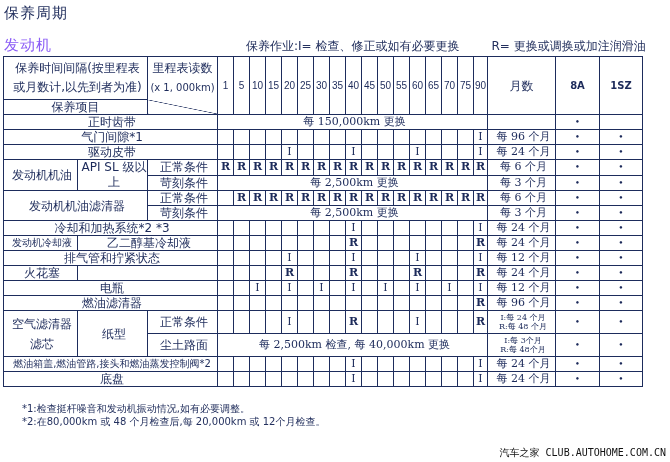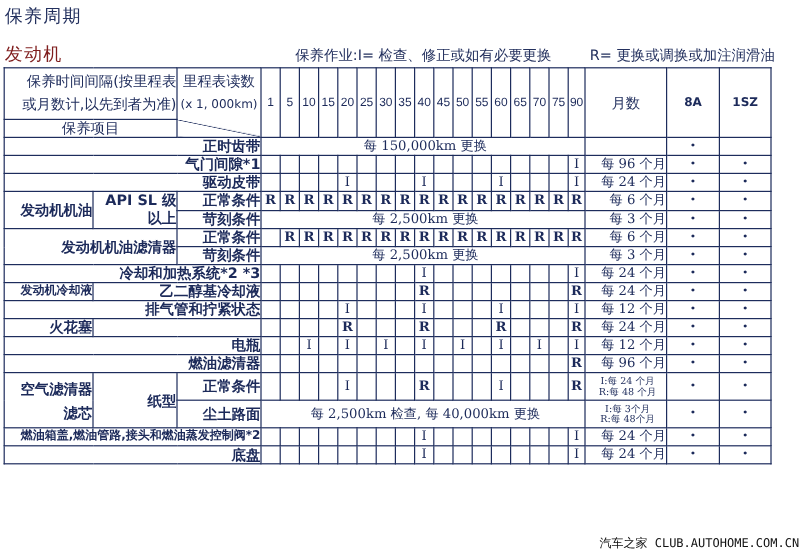--- a/index.html
+++ b/index.html
@@ -1,31 +1,31 @@
 <!DOCTYPE html>
 <html><head>
 <meta charset="utf-8">
 <style>
   html, body { margin:0; padding:0; background:#ffffff; }
   body { width:670px; height:462px; position:relative; overflow:hidden;
          font-family:"DejaVu Sans", "Liberation Sans", sans-serif; color:#1c2a5a; }
   .title1 { position:absolute; left:4px; top:4px; font-size:15px; color:#23305e; letter-spacing:1px; }
-  .title2 { position:absolute; left:4px; top:36px; font-size:15px; color:#7f1d1d; letter-spacing:1px; }
+  .title2 { position:absolute; left:4px; top:36px; font-size:15px; color:#8b5cf6; letter-spacing:1px; }
   .legend { position:absolute; left:246px; top:38px; font-size:12px; color:#23305e; white-space:pre; }
   .legend .r { margin-left:32px; }
   table.sched { position:absolute; left:3px; top:56px; border-collapse:collapse; table-layout:fixed; }
   table.sched td { border:1px solid #1d2c5c; padding:0; font-size:11px; height:14px; line-height:14px;
                    text-align:center; overflow:hidden; white-space:nowrap; color:#1c2a5a;
                    font-family:"DejaVu Serif", "Liberation Serif", serif; }
-  table.sched td.lbl { text-align:right; padding-left:3px; font-family:"DejaVu Sans", "Liberation Sans", sans-serif; font-size:12px;font-weight:bold; }
+  table.sched td.lbl { text-align:center; padding-left:3px; font-family:"DejaVu Sans", "Liberation Sans", sans-serif; font-size:12px; }
   table.sched td.hdr { font-family:"DejaVu Sans", "Liberation Sans", sans-serif; font-size:12px; }
   table.sched td.num { font-size:10px; font-family:"Liberation Sans", sans-serif; }
   table.sched td.span { text-align:center; padding-left:4px; }
   table.sched td.dot { font-size:9px; }
-  table.sched td.mo { text-align:right; padding-left:4px; font-size:11px; }
+  table.sched td.mo { text-align:center; padding-left:4px; font-size:11px; }
   table.sched td.mo2 { text-align:center; padding-left:3px; font-size:8px; line-height:9px; }
   table.sched td.bold { font-weight:bold;text-align:center; }
   .notes { position:absolute; left:22px; top:402px; font-size:10px; line-height:13px; color:#23305e; }
   .footer { position:absolute; right:4px; top:446px; font-size:10px; color:#111; font-family:"DejaVu Sans Mono", monospace; }
 </style>
 </head>
 <body>
 
 <div class="title1">保养周期</div>
 <div class="title2">发动机</div>
@@ -52,21 +52,21 @@
       <col style="width:16px">
       <col style="width:16px">
       <col style="width:16px">
     <col style="width:14px">
     <col style="width:68px">
       <col style="width:44px">
       <col style="width:43px">
   </colgroup>
   <tbody id="tbody">
       <tr>
-        <td class="hdr" colspan="2" style="height:42px;line-height:19px;text-align:right;padding-left:4px;white-space:normal">
+        <td class="hdr" colspan="2" style="height:42px;line-height:19px;text-align:center;padding-left:4px;white-space:normal">
           <div>保养时间间隔(按里程表</div>
           <div>或月数计,以先到者为准)</div>
         </td>
         <td class="hdr" style="line-height:19px;white-space:normal;border-bottom:none">
           <div>里程表读数</div>
           <div style="font-size:10px">(x 1, 000km)</div>
         </td>
         <td class="num" rowspan="2">1</td>
         <td class="num" rowspan="2">5</td>
         <td class="num" rowspan="2">10</td>
@@ -429,14 +429,16 @@
         <td class=""></td>
         <td class="">I</td>
         <td class="mo">每 24 个月</td>
         <td class="dot">•</td>
         <td class="dot">•</td>
       </tr>
     </tbody>
 </table>
 
 <div class="notes">
+  <div>*1:检查挺杆噪音和发动机振动情况,如有必要调整。</div>
+  <div>*2:在80,000km 或 48 个月检查后,每 20,000km 或 12个月检查。</div>
 </div>
 <div class="footer">汽车之家 CLUB.AUTOHOME.COM.CN</div>
 
 </body></html>

